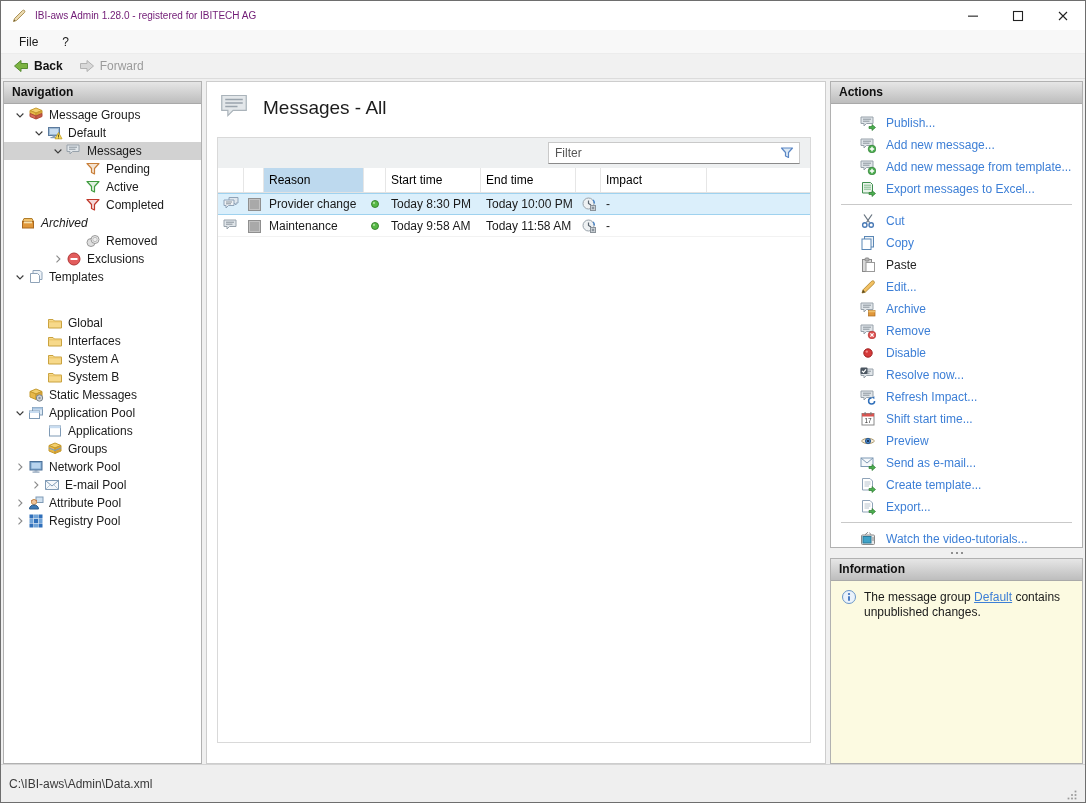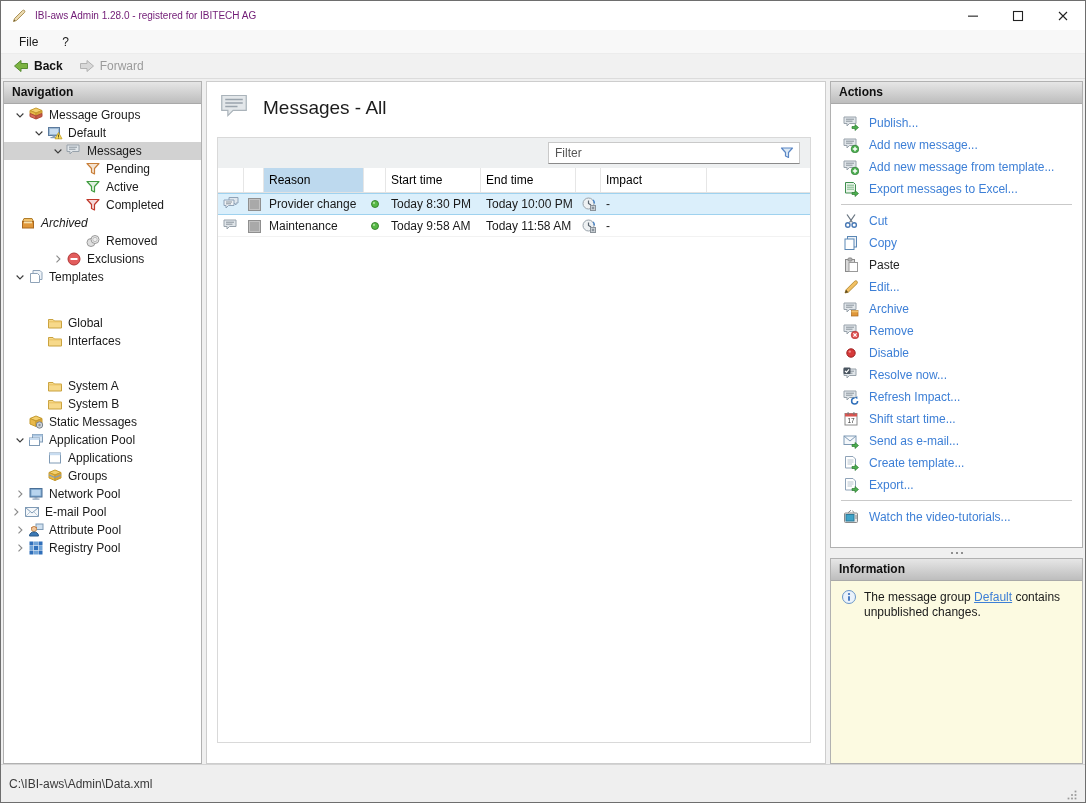--- a/index.html
+++ b/index.html
@@ -50,21 +50,21 @@
   .gr-cell{display:flex;align-items:center;padding-left:5px;height:100%;overflow:hidden}
   .gr-cell.center{justify-content:center;padding:0}
   .col-msg{width:26px}.col-chk{width:20px}.col-reason{width:100px}.col-dot{width:22px}
   .col-start{width:95px}.col-end{width:95px}.col-clock{width:25px}.col-impact{width:106px}
   .col-fill{flex:1;border-right:none}
   .chk-square{width:13px;height:13px;background:#a9a9a9;border:1px solid #8f8f8f;box-shadow:inset 0 0 0 1px #c2c2c2}
   
   .right-col{width:253px;display:flex;flex-direction:column;flex:none}
   .actions-panel{flex:1;background:#fff;border:1px solid #b1b1b1;display:flex;flex-direction:column;min-height:0}
   .actions-list{padding-top:8px;overflow:hidden}
-  .action-item{display:flex;align-items:center;height:22px;padding-left:12px;gap:9px;cursor:pointer;white-space:nowrap}
+  .action-item{display:flex;align-items:center;height:22px;padding-left:29px;gap:9px;cursor:pointer;white-space:nowrap}
   .action-item .a-icon{width:17px;display:inline-flex;flex:none}
   .action-item .a-icon svg{display:block}
   .action-item .a-label{color:var(--link,#3d7fd6)}
   .action-item.disabled .a-label{color:#242424;cursor:default;text-decoration:none}
   .action-separator{border-top:1px solid #c9c9c9;margin:4px 10px 5px 10px}
   .splitter-h{height:10px;display:flex;align-items:center;justify-content:center;flex:none;cursor:row-resize}
   .grip-dots{width:2px;height:2px;background:#8f8f8f;box-shadow:5px 0 0 #8f8f8f,-5px 0 0 #8f8f8f}
   .info-panel{height:206px;border:1px solid #b1b1b1;display:flex;flex-direction:column;flex:none;background:var(--infobg,#fcfae1)}
   .info-body{padding:9px 10px;display:flex;gap:7px;align-items:flex-start;line-height:15px}
   .info-icon{flex:none;margin-top:-1px}
@@ -273,21 +273,21 @@
           <div class="tree-row" style="padding-left: 27px;">
             <span class="tree-chevron"></span>
             <span class="tree-icon">
               <svg width="16" height="16" viewBox="0 0 16 16" xmlns="http://www.w3.org/2000/svg">
                 <path d="M1.5 4.5 H6 L7.5 6 H14.5 V13 H1.5 Z" fill="#f7d98a" stroke="#c9a23f"></path>
                 <path d="M1.5 6.8 H14.5" stroke="#e8c060" fill="none"></path>
               </svg>
             </span>
             <span class="tree-label">Interfaces</span>
           </div>
-          <div class="tree-row" style="padding-left: 27px; margin-top: 27px;">
+          <div class="tree-row" style="padding-left: 27px;">
             <span class="tree-chevron"></span>
             <span class="tree-icon">
               <svg width="16" height="16" viewBox="0 0 16 16" xmlns="http://www.w3.org/2000/svg">
                 <path d="M1.5 4.5 H6 L7.5 6 H14.5 V13 H1.5 Z" fill="#f7d98a" stroke="#c9a23f"></path>
                 <path d="M1.5 6.8 H14.5" stroke="#e8c060" fill="none"></path>
               </svg>
             </span>
             <span class="tree-label">System A</span>
           </div>
           <div class="tree-row" style="padding-left: 27px;">
@@ -360,21 +360,21 @@
             <span class="tree-icon">
               <svg width="16" height="16" viewBox="0 0 16 16" xmlns="http://www.w3.org/2000/svg">
                 <rect x="2" y="2.5" width="12" height="8.5" fill="#7fa8cf" stroke="#4a6f96"></rect>
                 <rect x="3.5" y="4" width="9" height="5.5" fill="#b8d4ee"></rect>
                 <rect x="6.5" y="11" width="3" height="1.5" fill="#8aa0b8"></rect>
                 <rect x="4.5" y="12.5" width="7" height="1.2" fill="#8aa0b8"></rect>
               </svg>
             </span>
             <span class="tree-label">Network Pool</span>
           </div>
-          <div class="tree-row" style="padding-left: 4px;">
+          <div class="tree-row" style="padding-left: 24px;">
             <span class="tree-chevron">
               <svg width="12" height="12" viewBox="0 0 16 16" xmlns="http://www.w3.org/2000/svg">
                 <path d="M6 3.5 L10.5 8 L6 12.5" fill="none" stroke="#8a8a8a" stroke-width="1.5"></path>
               </svg>
             </span>
             <span class="tree-icon">
               <svg width="16" height="16" viewBox="0 0 16 16" xmlns="http://www.w3.org/2000/svg">
                 <rect x="1.5" y="3.5" width="13" height="9" fill="#f5f8fb" stroke="#7f9ab5"></rect>
                 <path d="M1.5 3.5 L8 9 L14.5 3.5" fill="none" stroke="#7f9ab5"></path>
                 <path d="M1.5 12.5 L6 8 M14.5 12.5 L10 8" stroke="#b8c8d6" fill="none"></path>
@@ -662,20 +662,30 @@
               <span class="a-icon">
                 <svg width="16" height="16" viewBox="0 0 16 16" xmlns="http://www.w3.org/2000/svg">
                   <rect x="2" y="2.5" width="12" height="11.5" fill="#fff" stroke="#8a8a8a"></rect>
                   <rect x="2" y="2.5" width="12" height="3" fill="#d9534f"></rect>
                   <rect x="4.5" y="1.2" width="1.2" height="2.6" fill="#777"></rect>
                   <rect x="10.3" y="1.2" width="1.2" height="2.6" fill="#777"></rect>
                   <text x="8" y="12.2" font-size="6.5" text-anchor="middle" fill="#333">17</text>
                 </svg>
               </span>
               <span class="a-label">Shift start time...</span>
+            </div>
+            <div class="action-item">
+              <span class="a-icon">
+                <svg width="16" height="16" viewBox="0 0 16 16" xmlns="http://www.w3.org/2000/svg">
+                  <path d="M1.5 8 C4 4.5 12 4.5 14.5 8 C12 11.5 4 11.5 1.5 8 Z" fill="#f7ecd8" stroke="#a8966a"></path>
+                  <circle cx="8" cy="8" r="2.6" fill="#4a86c8" stroke="#2a5a92"></circle>
+                  <circle cx="8" cy="8" r="1.1" fill="#13233a"></circle>
+                </svg>
+              </span>
+              <span class="a-label">Preview</span>
             </div>
             <div class="action-item">
               <span class="a-icon">
                 <svg width="16" height="16" viewBox="0 0 16 16" xmlns="http://www.w3.org/2000/svg">
                   <rect x="1" y="3" width="12" height="8.5" fill="#f5f8fb" stroke="#7f9ab5"></rect>
                   <path d="M1 3 L7 8 L13 3" fill="none" stroke="#7f9ab5"></path>
                   <path d="M9 11.5 H12 V9.5 L15.5 12.5 L12 15.5 V13.5 H9 Z" fill="#4caf50" stroke="#2e7d32" stroke-width="0.7"></path>
                 </svg>
               </span>
               <span class="a-label">Send as e-mail...</span>

